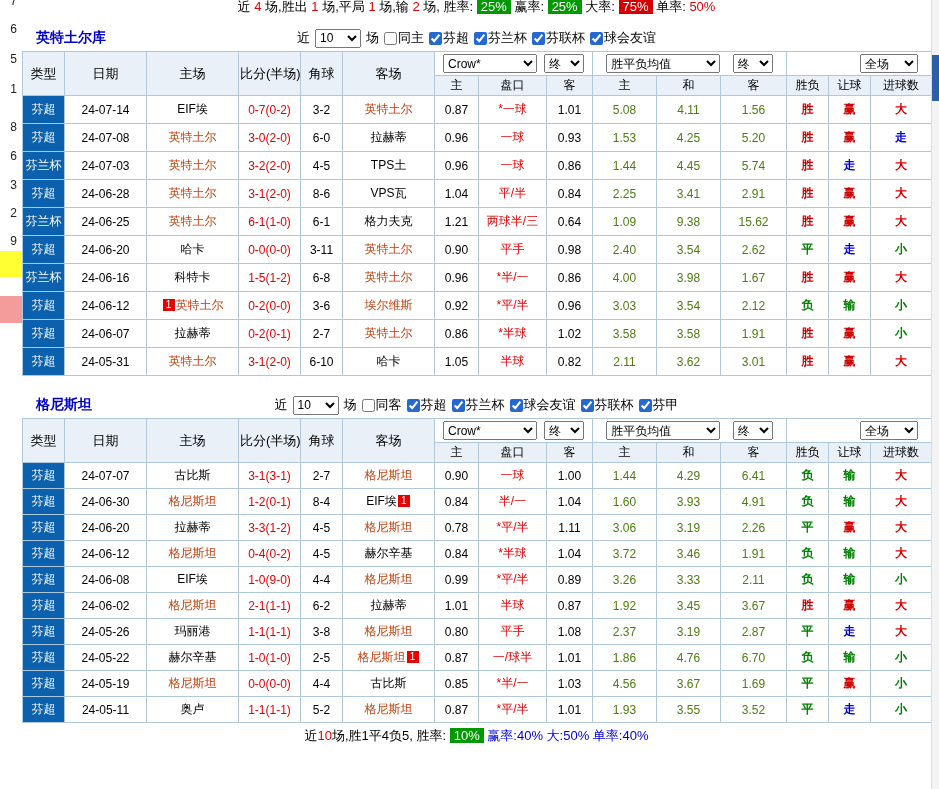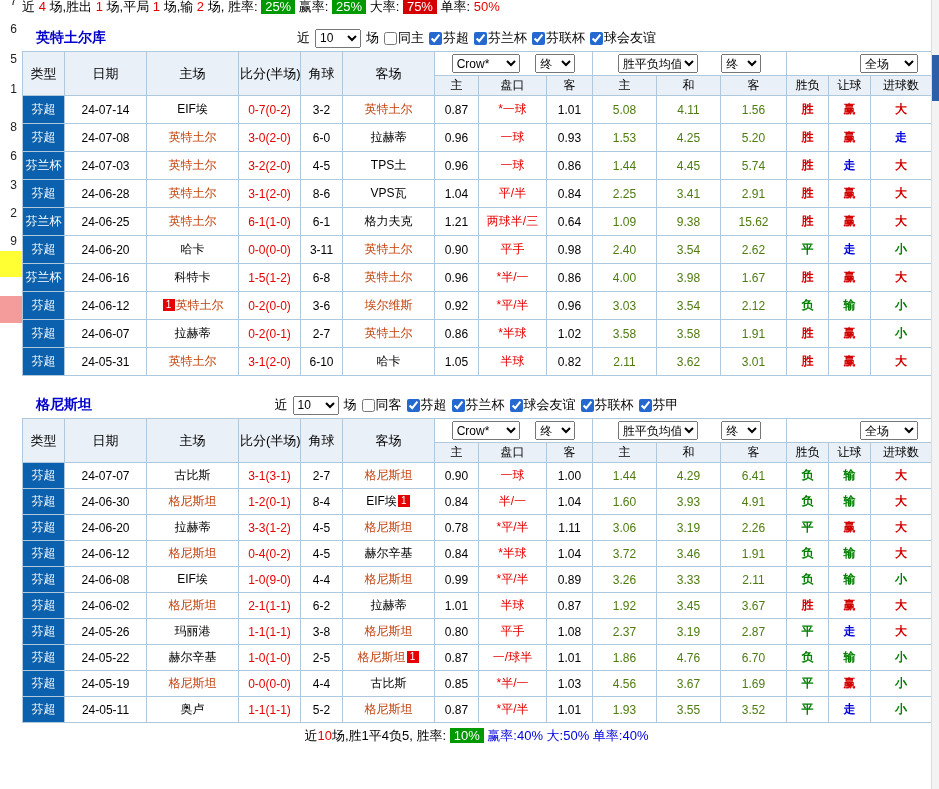--- a/index.html
+++ b/index.html
@@ -5,33 +5,33 @@
   *{box-sizing:border-box;margin:0;padding:0}
   html,body{width:939px;height:789px;overflow:hidden;background:#fff;
     font-family:"Liberation Sans","DejaVu Sans",sans-serif;font-size:12px;color:#000}
   .page{position:relative;display:flex;width:939px;height:789px}
   
   .left-strip{position:relative;width:22px;height:100%;background:#fff;flex:0 0 22px}
   .left-strip .ln{position:absolute;right:5px;font-size:12px;color:#222}
   .left-strip .block{position:absolute;left:0;width:22px}
   
   .main{width:909px;flex:0 0 909px}
-  .top-stats{height:25px;overflow:hidden;text-align:left}
+  .top-stats{height:25px;overflow:hidden;text-align:center}
   .top-stats .inner{display:inline-block;margin-top:-7px;font-size:13px;white-space:pre}
   .title-bar{height:28px;background:#cfe2f4;border-top:1px solid #9fc0de;border-bottom:1px solid #b9d3e9;
     display:flex;align-items:center;justify-content:center;gap:12px;margin-bottom:5px}
   .title-bar .title{color:#e60000;font-weight:bold;font-size:14px}
   .title-bar label{color:#0000cc;display:inline-flex;align-items:center;gap:3px;font-size:13px;cursor:pointer}
   .section-head{position:relative;height:26px;display:flex;align-items:center;justify-content:center}
   .team-name{position:absolute;left:14px;color:#0000cc;font-weight:bold;font-size:14px}
   .filters{display:inline-flex;align-items:center;gap:5px;font-size:13px;white-space:nowrap}
   .filters label{display:inline-flex;align-items:center;gap:1px;cursor:pointer}
   input[type=checkbox],input[type=radio]{accent-color:#2468d0}
   select{font-size:12px;height:19px;font-family:inherit}
-  .sel-count{width:46px}.sel-src{width:68px}.sel-final{width:40px}.sel-avg{width:80px}.sel-scope{width:58px}
+  .sel-count{width:46px}.sel-src{width:94px}.sel-final{width:40px}.sel-avg{width:114px}.sel-scope{width:58px}
   table{width:100%;border-collapse:collapse;table-layout:fixed}
   th,td{border:1px solid #b0c8dc;text-align:center;overflow:hidden;white-space:nowrap;padding:0 1px}
   thead th{background:#eaf0f7;font-weight:normal;font-size:13px}
   tr.ctrl-row th.ctl{background:#fff;height:24px}
   tr.ctrl-row .ctl-inner{display:flex;align-items:center;justify-content:space-evenly}
   tr.ctrl-row .ctl-end{justify-content:flex-end;padding-right:12px}
   tr.sub-row th{height:20px;font-size:12px}
   tbody tr{height:28px}
   .sec2 tbody tr{height:26px}
   td.type-cell{background:#0b61ae;color:#fff}

